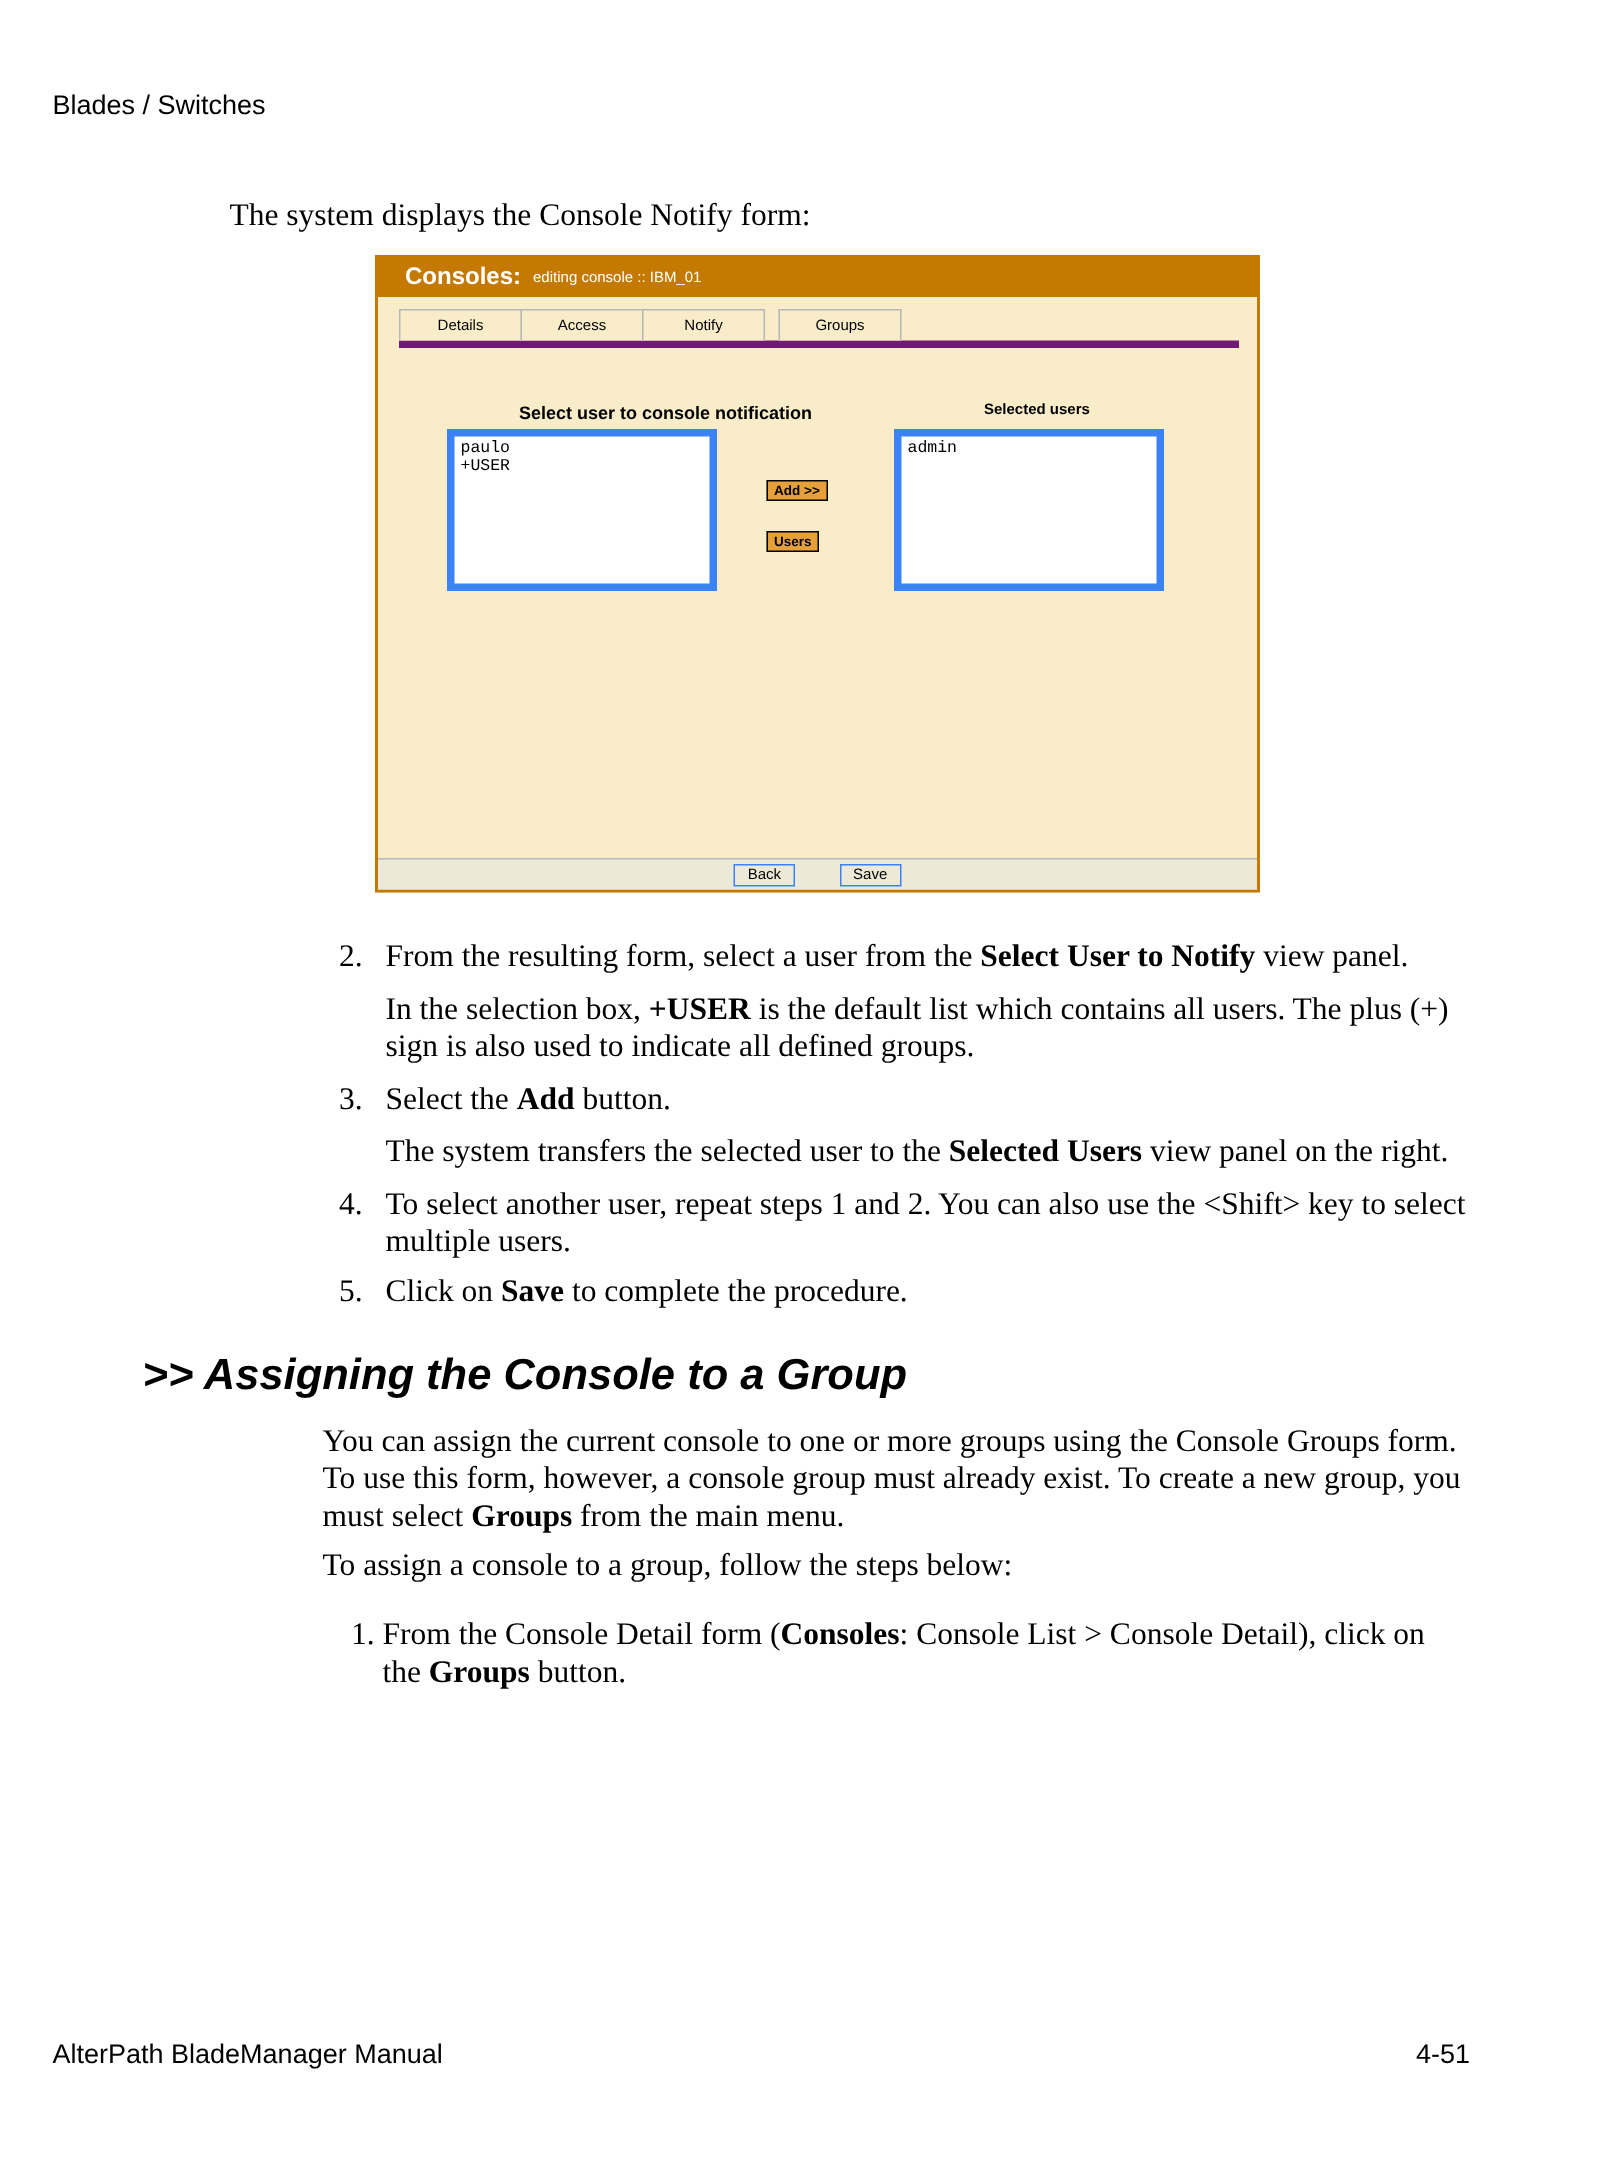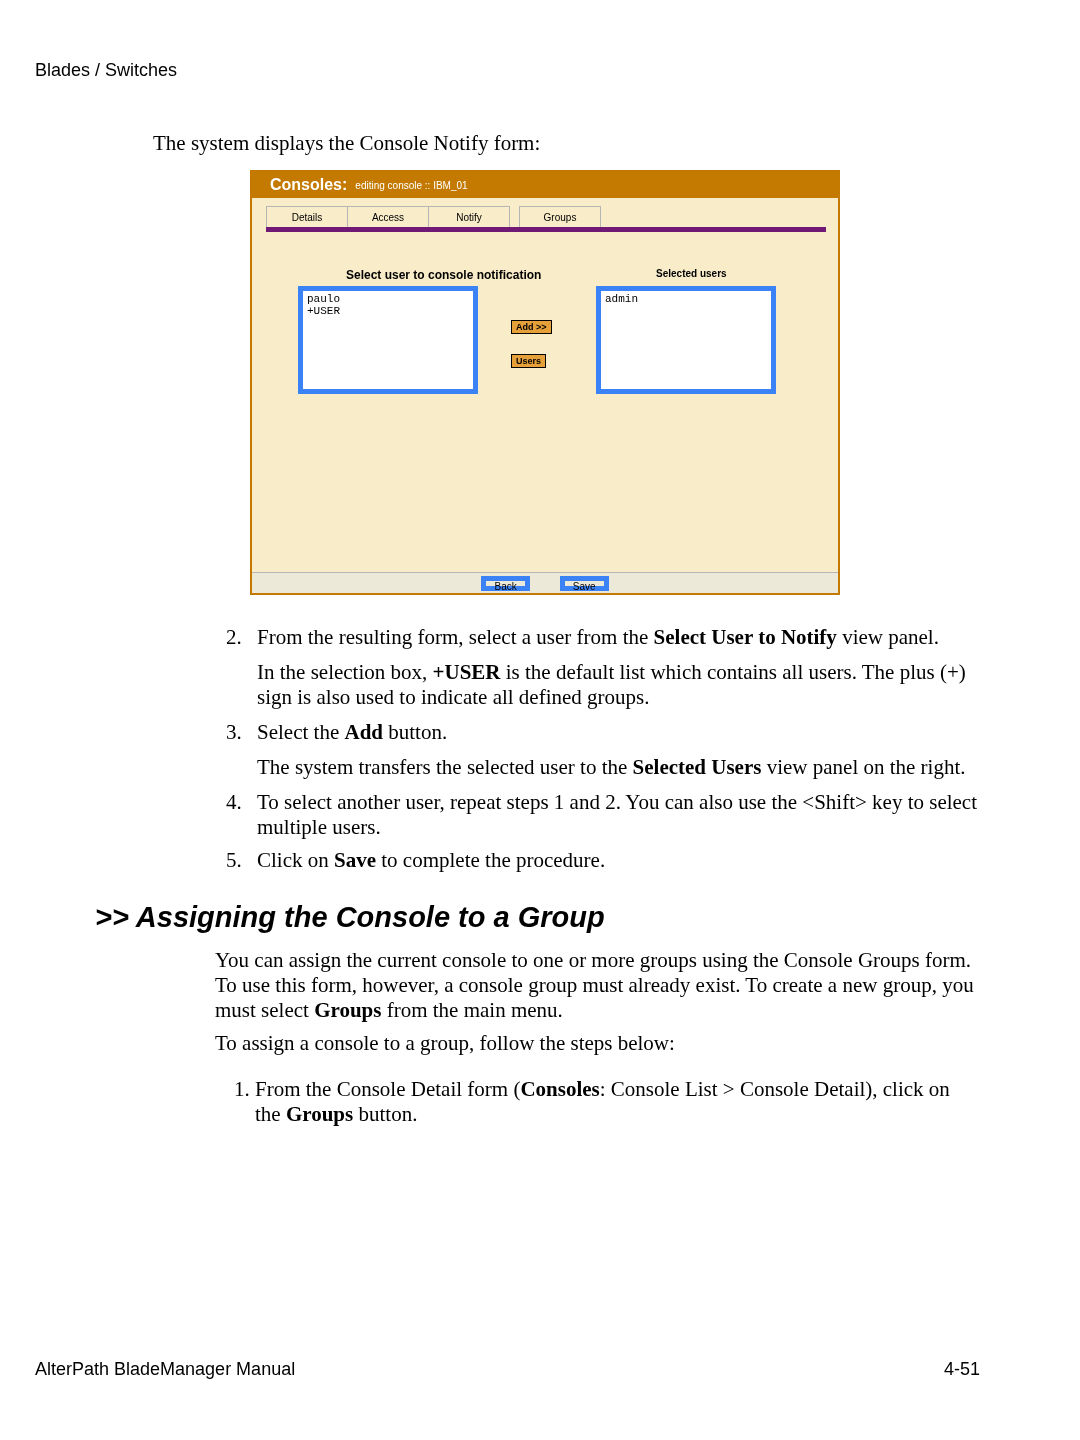--- a/index.html
+++ b/index.html
@@ -138,21 +138,21 @@
     display: flex;
     justify-content: center;
     align-items: center;
     gap: 30px;
   }
   .bottom-btn {
     font-size: 10px;
     padding: 0 8px;
     height: 15px;
     background: #ece9d8;
-    border: 5px solid #3b82f6;
+    border: 1px solid #3b82f6;
     cursor: pointer;
   }
   .steps {
     margin-left: 180px;
     margin-top: 30px;
     font-size: 21px;
   }
   .steps ol {
     padding-left: 32px;
     margin: 0;

